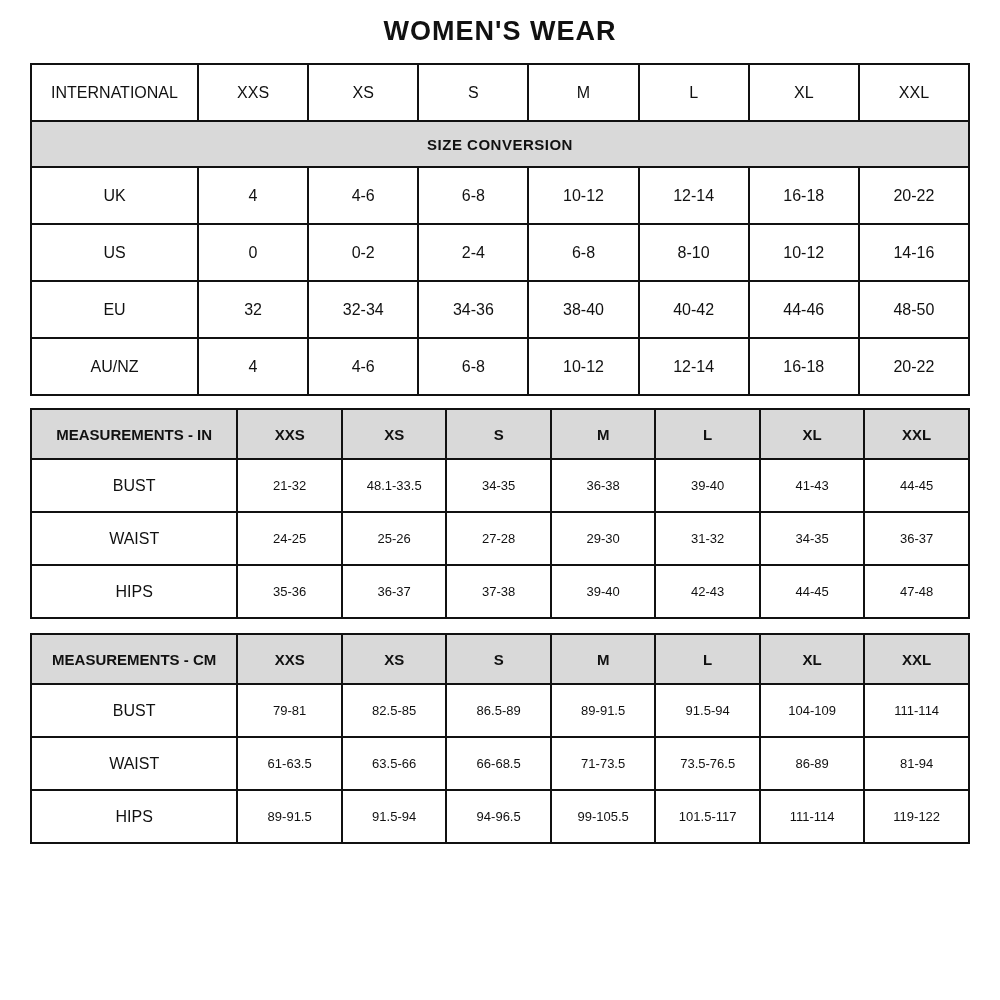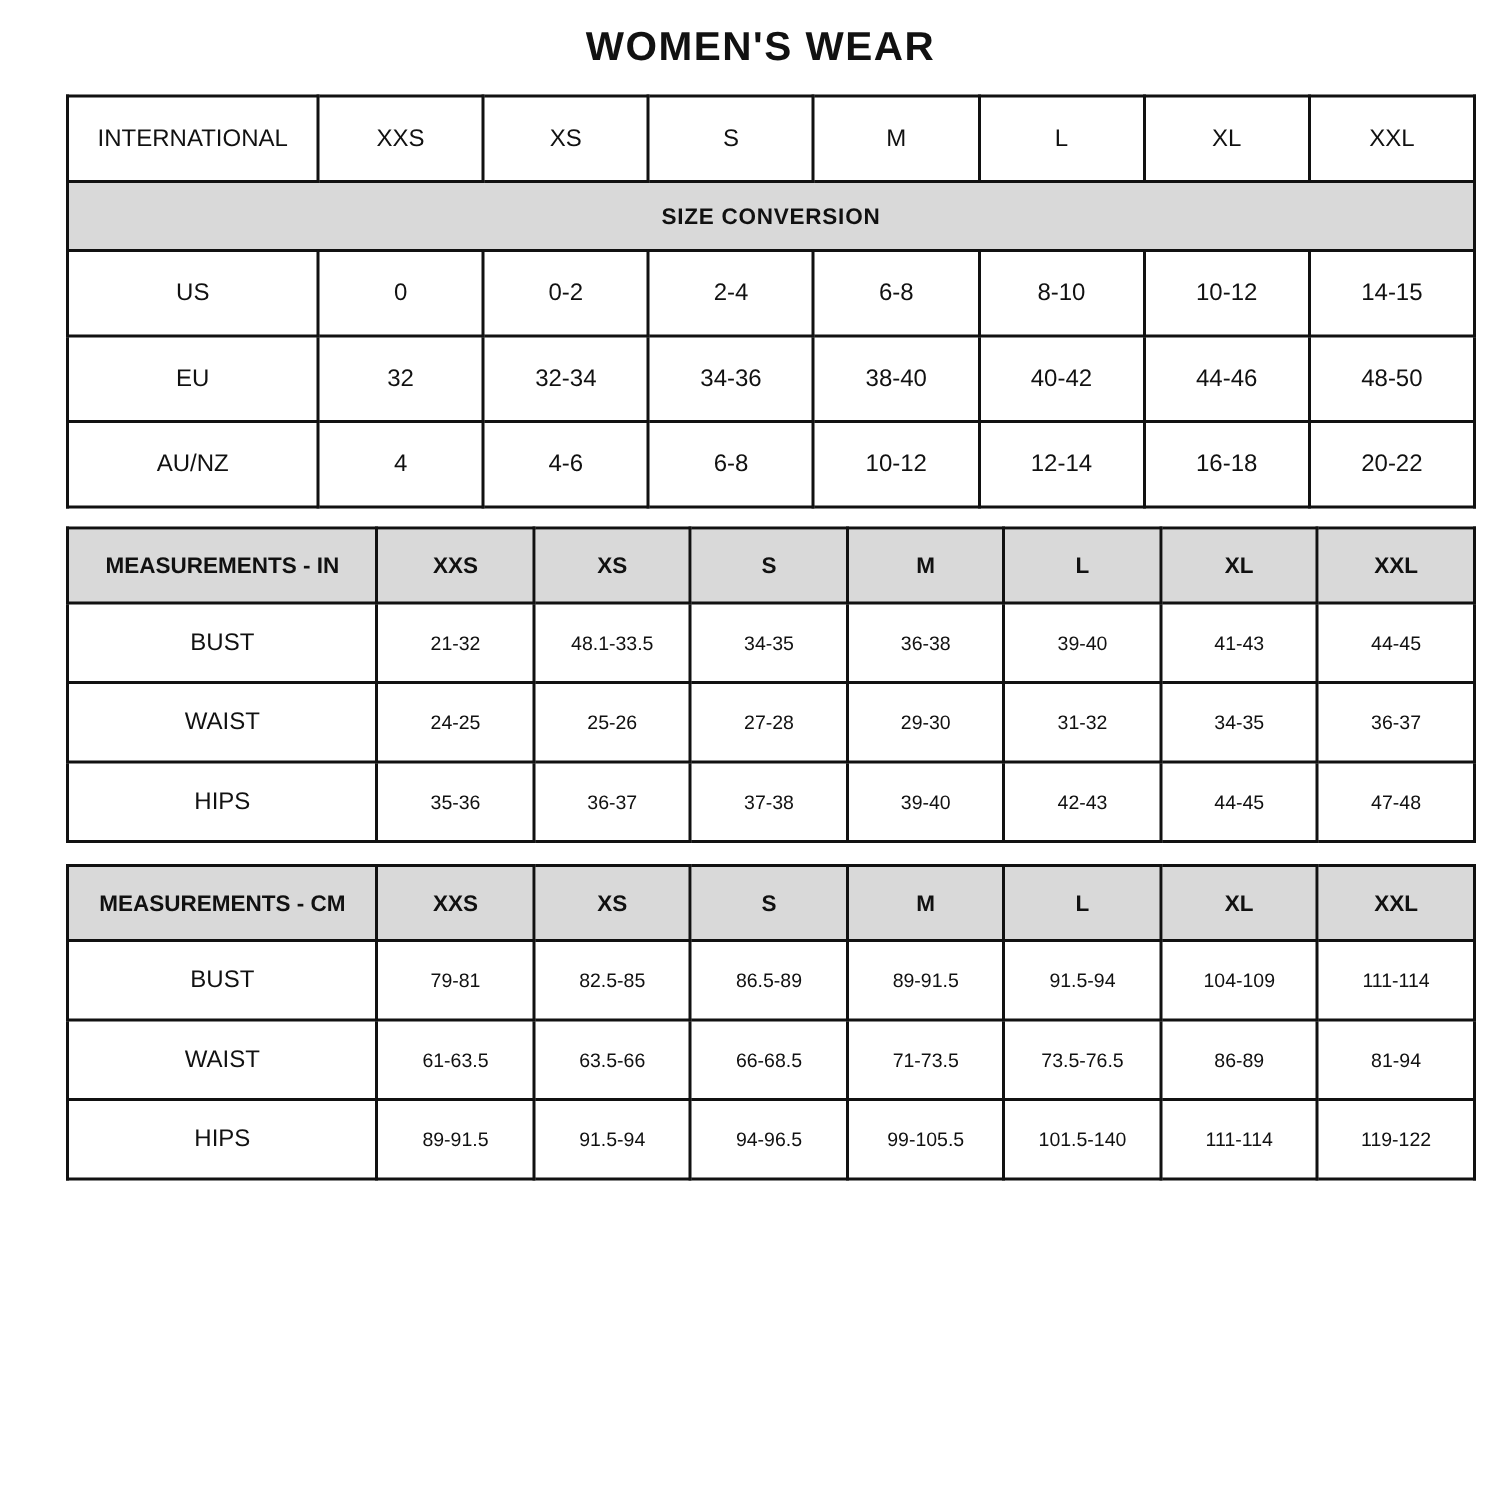--- a/index.html
+++ b/index.html
@@ -7,21 +7,21 @@
     margin: 0;
     padding: 0;
     background: #ffffff;
     font-family: "Liberation Sans", sans-serif;
     color: #111111;
   }
   .page {
     width: 1000px;
     height: 1000px;
     background: #ffffff;
-    padding: 10px 30px 0 44px;
+    padding: 10px 30px 0 30px;
   }
   .page-title {
     text-align: center;
     font-size: 27px;
     font-weight: 700;
     letter-spacing: 1px;
     margin: 6px 0 16px 0;
   }
   table {
     width: 940px;
@@ -85,28 +85,38 @@
           <td>L</td>
           <td>XL</td>
           <td>XXL</td>
         </tr>
       <tr>
         <td colspan="8" class="table-title-cell">SIZE CONVERSION</td>
       </tr>
     </thead>
     <tbody>
         <tr>
+          <td class="row-label">UK</td>
+          <td>4</td>
+          <td>4-6</td>
+          <td>6-8</td>
+          <td>10-12</td>
+          <td>12-14</td>
+          <td>16-18</td>
+          <td>20-22</td>
+        </tr>
+        <tr>
           <td class="row-label">US</td>
           <td>0</td>
           <td>0-2</td>
           <td>2-4</td>
           <td>6-8</td>
           <td>8-10</td>
           <td>10-12</td>
-          <td>14-15</td>
+          <td>14-16</td>
         </tr>
         <tr>
           <td class="row-label">EU</td>
           <td>32</td>
           <td>32-34</td>
           <td>34-36</td>
           <td>38-40</td>
           <td>40-42</td>
           <td>44-46</td>
           <td>48-50</td>
@@ -224,20 +234,20 @@
           <td>73.5-76.5</td>
           <td>86-89</td>
           <td>81-94</td>
         </tr>
         <tr>
           <td class="row-label">HIPS</td>
           <td>89-91.5</td>
           <td>91.5-94</td>
           <td>94-96.5</td>
           <td>99-105.5</td>
-          <td>101.5-140</td>
+          <td>101.5-117</td>
           <td>111-114</td>
           <td>119-122</td>
         </tr>
       </tbody>
   </table>
 
 </div>
 
 </body></html>

